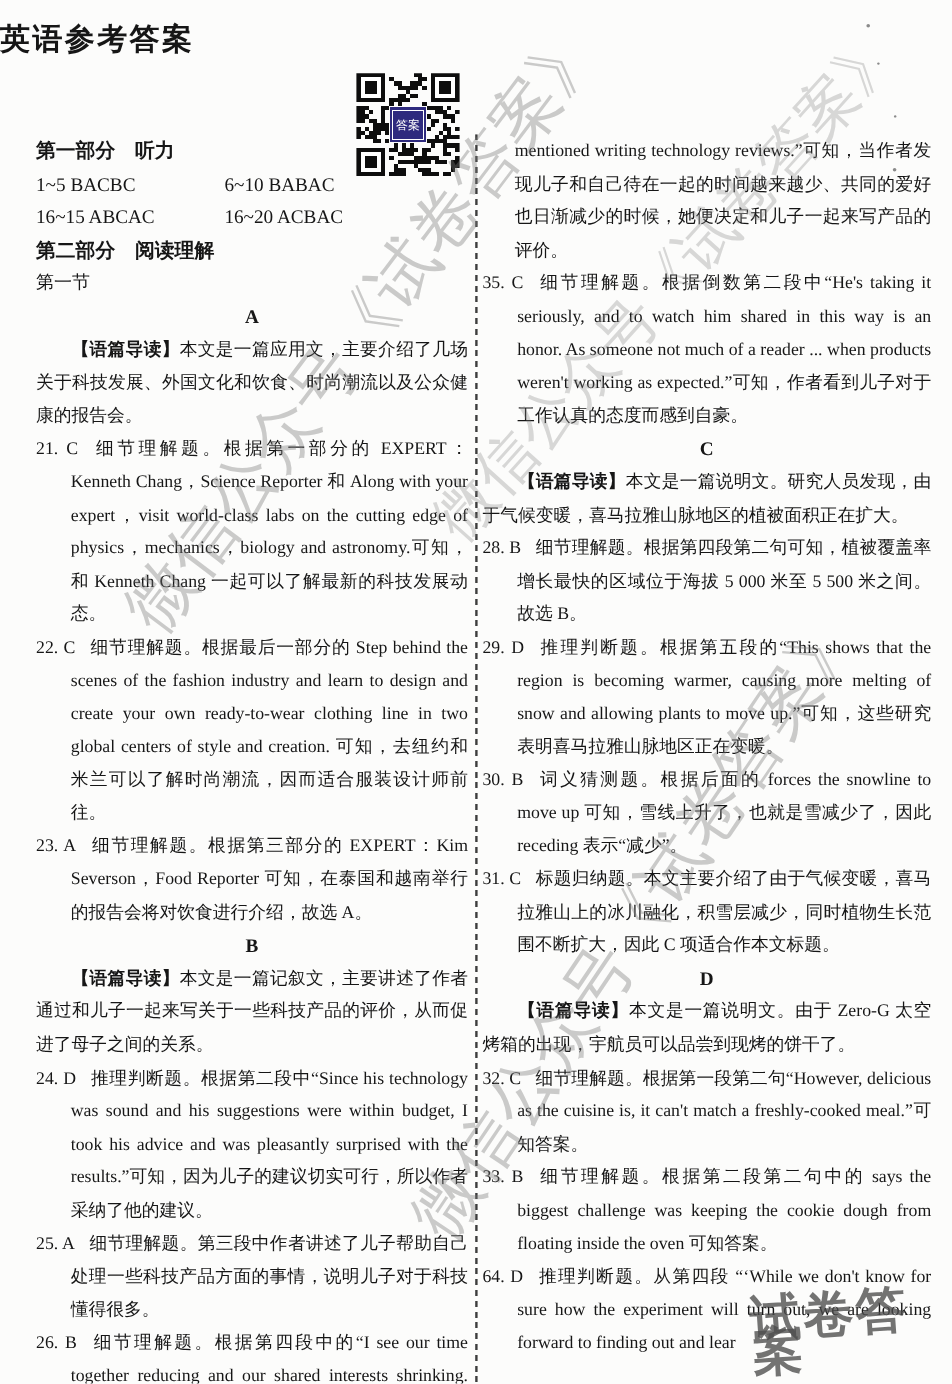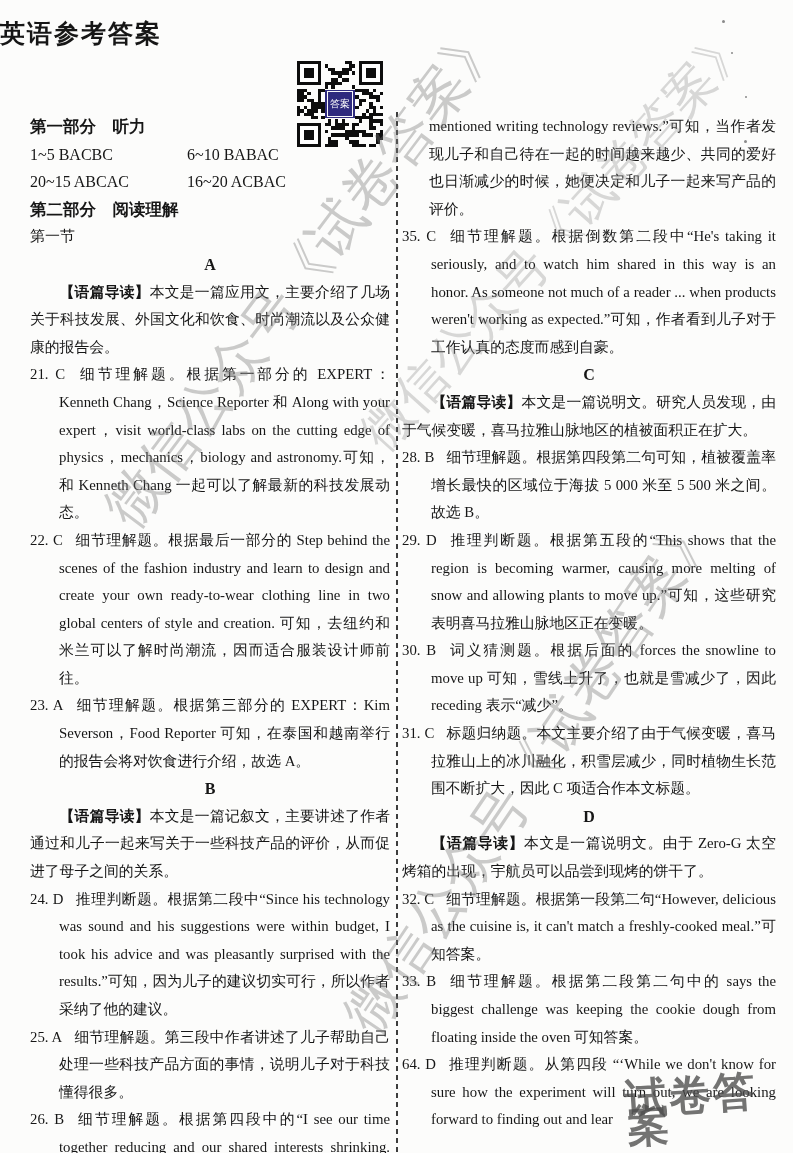--- a/index.html
+++ b/index.html
@@ -262,21 +262,21 @@
 
 <div class="divider"></div>
 
 <div class="col col-left">
   <div class="heading">第一部分　听力</div>
   <div class="answers">
     <span class="a1">1~5 BACBC</span>
     <span class="a2">6~10 BABAC</span>
   </div>
   <div class="answers">
-    <span class="a1">20~15 ABCAC</span>
+    <span class="a1">16~15 ABCAC</span>
     <span class="a2">16~20 ACBAC</span>
   </div>
   <div class="heading">第二部分　阅读理解</div>
   <div class="sub">第一节</div>
   <div class="letter">A</div>
   <div class="intro"><span class="lead">【语篇导读】</span><span>本文是一篇应用文，主要介绍了几场关于科技发展、外国文化和饮食、时尚潮流以及公众健康的报告会。</span></div>
   <div class="item"><span class="num">21. C</span><span>细节理解题。根据第一部分的 EXPERT：Kenneth Chang，Science Reporter 和 Along with your expert，visit world-class labs on the cutting edge of physics，mechanics，biology and astronomy.可知，和 Kenneth Chang 一起可以了解最新的科技发展动态。</span></div>
   <div class="item"><span class="num">22. C</span><span>细节理解题。根据最后一部分的 Step behind the scenes of the fashion industry and learn to design and create your own ready-to-wear clothing line in two global centers of style and creation. 可知，去纽约和米兰可以了解时尚潮流，因而适合服装设计师前往。</span></div>
   <div class="item"><span class="num">23. A</span><span>细节理解题。根据第三部分的 EXPERT：Kim Severson，Food Reporter 可知，在泰国和越南举行的报告会将对饮食进行介绍，故选 A。</span></div>
   <div class="letter">B</div>

